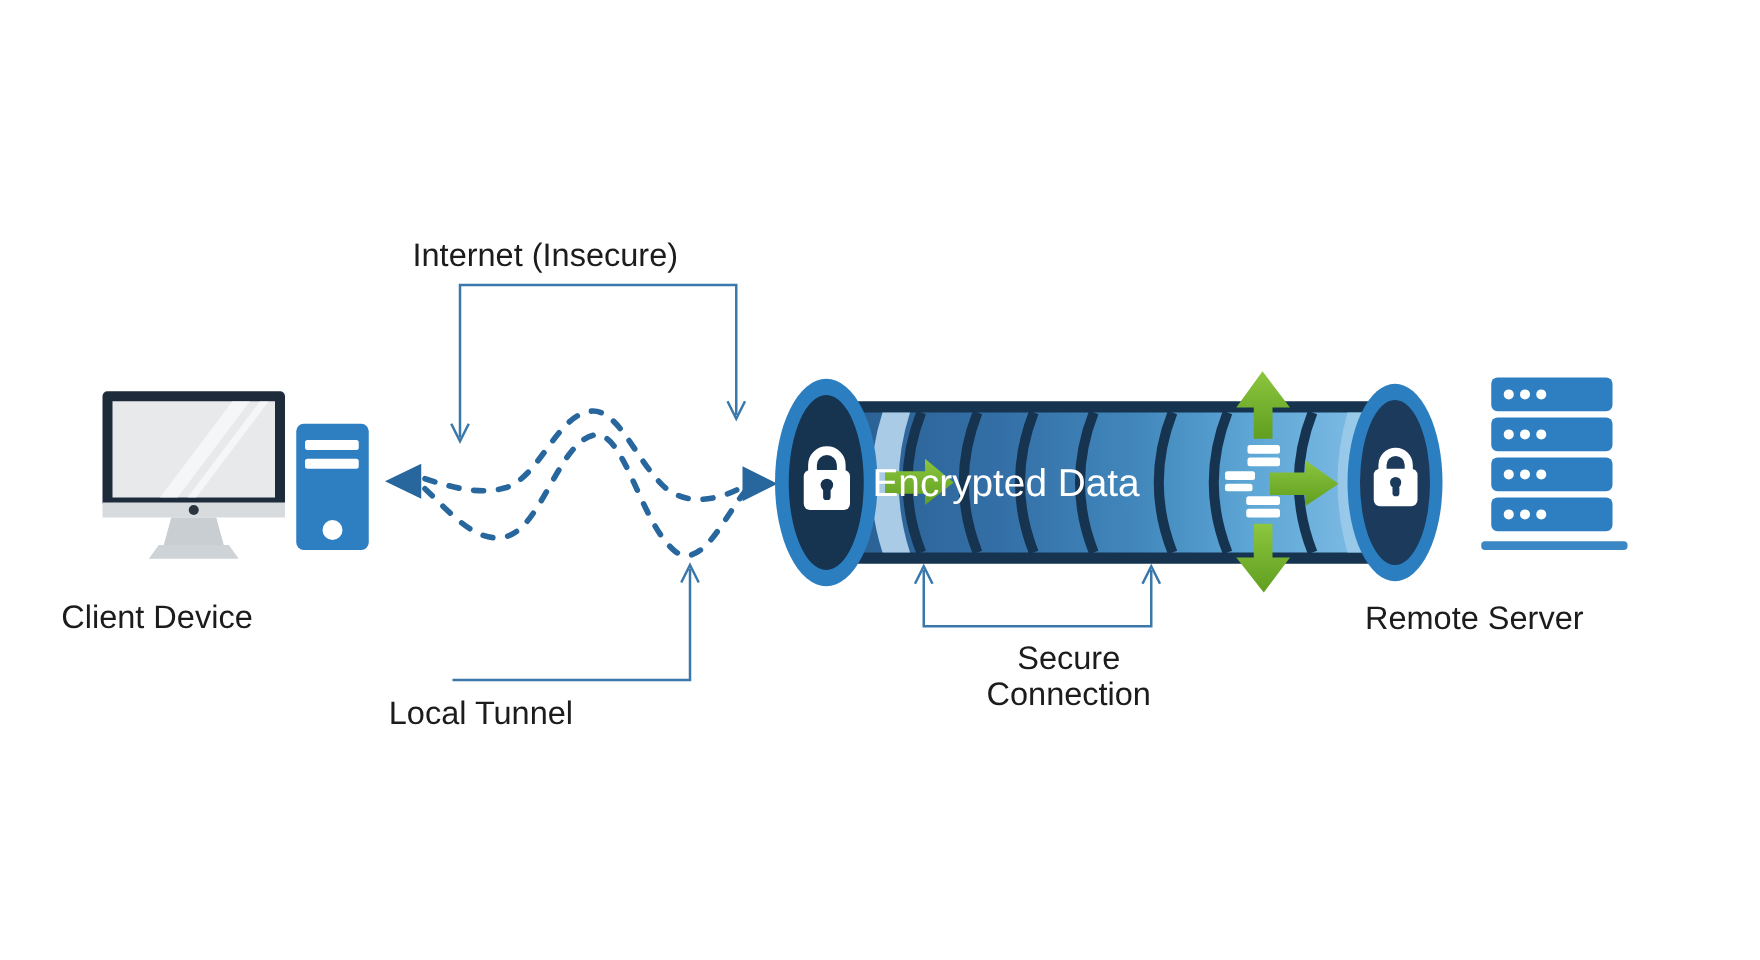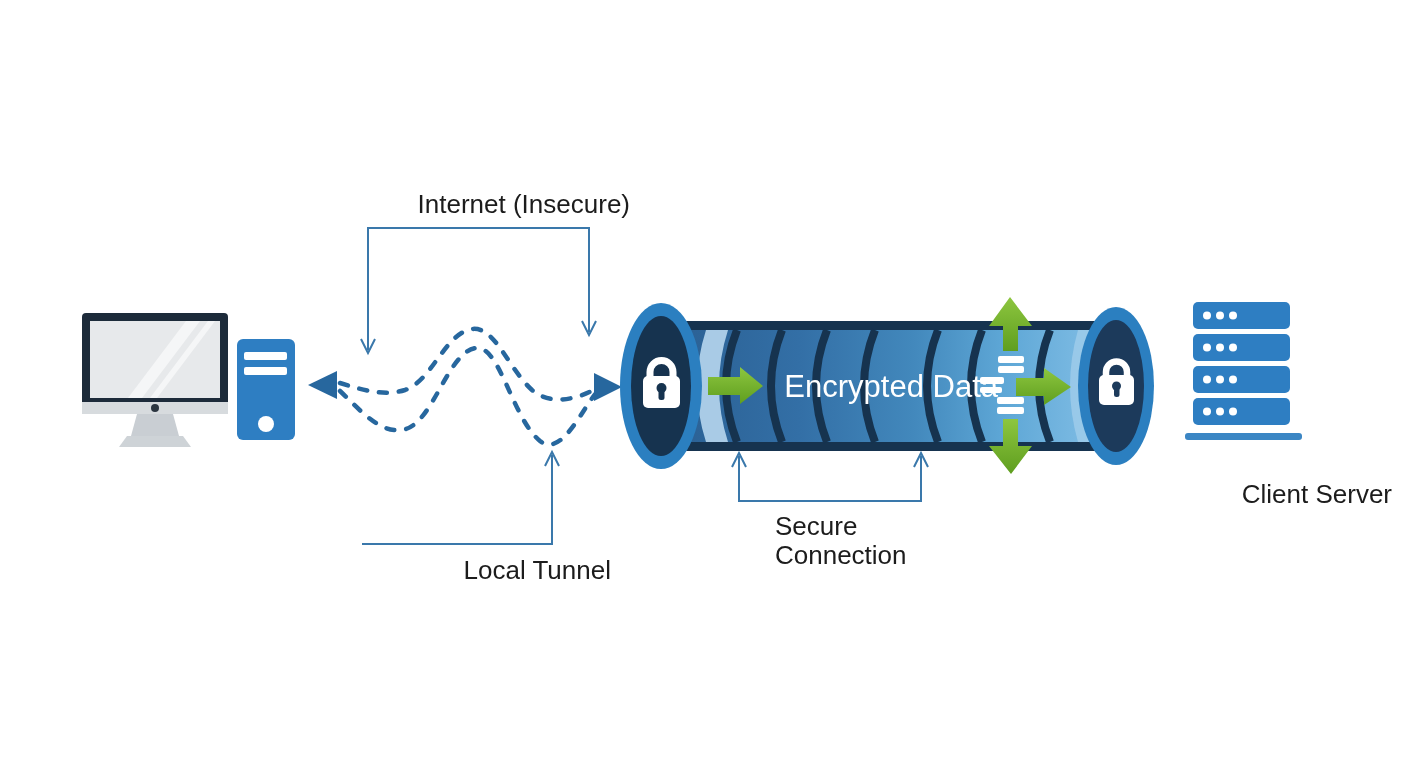--- a/index.html
+++ b/index.html
@@ -9,27 +9,27 @@
     background:#ffffff;
     font-family:"Liberation Sans", sans-serif;
     overflow:hidden;
   }
   .canvas svg{position:absolute;left:0;top:0;}
   .lbl{
     position:absolute;
     color:#1c1c1c;
     font-size:26px;
     line-height:29px;
-    text-align:right;
+    text-align:left;
     white-space:nowrap;
     z-index:2;
   }
   .lbl-title{font-weight:bold;font-size:27px;}
   .lbl-encrypted{color:#ffffff;font-size:31px;}
-  .lbl-wrap{white-space:normal;text-align:left;}
+  .lbl-wrap{white-space:normal;text-align:center;}
 </style>
 </head>
 <body>
 
 <div class="canvas">
 
   <svg width="1408" height="768" viewBox="0 0 1408 768">
     <defs>
       <linearGradient id="bodyGrad" x1="0" y1="0" x2="1" y2="0">
         <stop offset="0" stop-color="#2a5f92"></stop>
@@ -165,25 +165,26 @@
           <circle cx="1220" cy="379.5" r="4"></circle>
           <circle cx="1233" cy="379.5" r="4"></circle>
         <circle cx="1207" cy="411.5" r="4"></circle>
           <circle cx="1220" cy="411.5" r="4"></circle>
           <circle cx="1233" cy="411.5" r="4"></circle>
       </g>
       <rect x="1185" y="433" width="117" height="7" rx="3" fill="#3b86c4"></rect>
     </g>
   </svg>
 
+  <div class="lbl" style="left:49px;top:479px;width:240px;">Client Device</div>
 
   <div class="lbl" style="left:330px;top:190px;width:300px;">Internet (Insecure)</div>
 
   <div class="lbl" style="left:311px;top:556px;width:300px;">Local Tunnel</div>
 
 
   <div class="lbl lbl-encrypted" style="left:698px;top:372px;width:300px;">Encrypted Data</div>
 
   <div class="lbl lbl-wrap" style="left:775px;top:512px;width:160px;">Secure Connection</div>
 
-  <div class="lbl" style="left:1092px;top:480px;width:300px;">Client Server</div>
+  <div class="lbl" style="left:1092px;top:480px;width:300px;">Remote Server</div>
 
 </div>
 
 </body></html>

